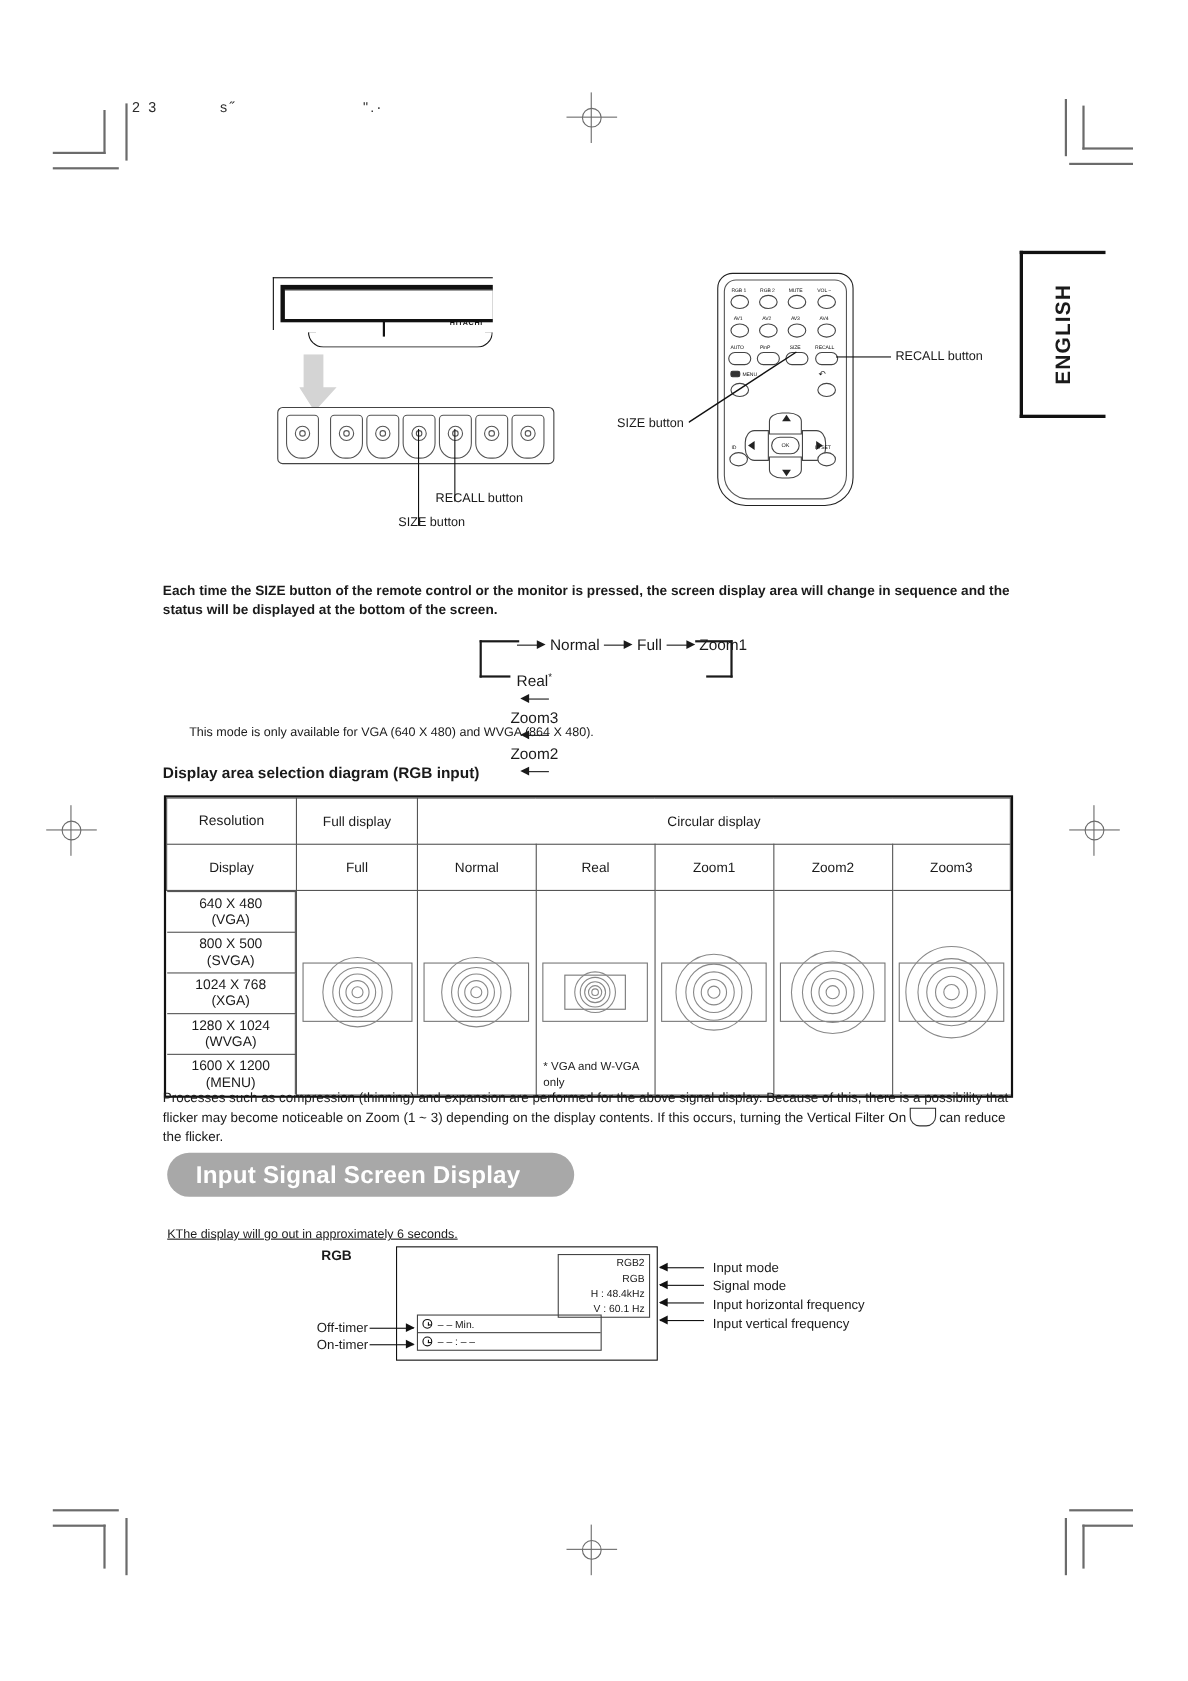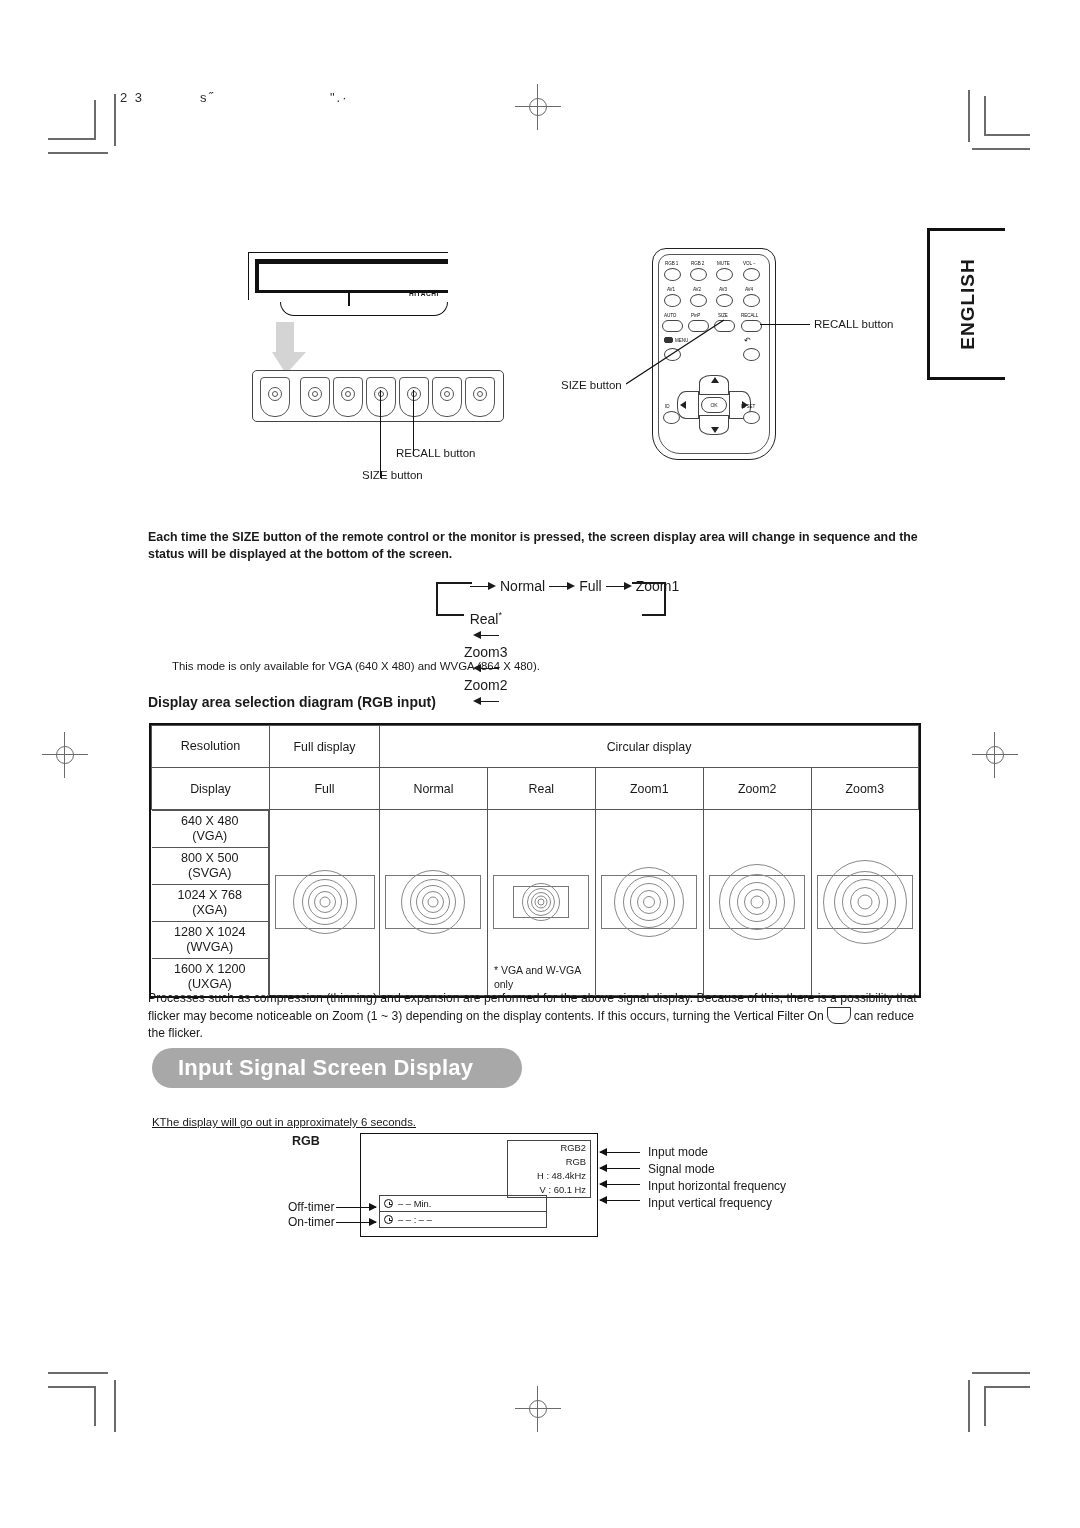--- a/index.html
+++ b/index.html
@@ -353,21 +353,21 @@
             <tr>
                     <td class="res-cell" style="height:35px;border-left:none;"><span>800 X 500</span><br><span>(SVGA)</span></td>
                   </tr>
             <tr>
                     <td class="res-cell" style="height:35px;border-left:none;"><span>1024 X 768</span><br><span>(XGA)</span></td>
                   </tr>
             <tr>
                     <td class="res-cell" style="height:35px;border-left:none;"><span>1280 X 1024</span><br><span>(WVGA)</span></td>
                   </tr>
             <tr>
-                    <td class="res-cell" style="height:35px;border-left:none;border-bottom:none;"><span>1600 X 1200</span><br><span>(UXGA)</span></td>
+                    <td class="res-cell" style="height:35px;border-left:none;border-bottom:none;"><span>1600 X 1200</span><br><span>(MENU)</span></td>
                   </tr>
           </tbody>
               </table>
         </td>
         <td class="imgcell" style="height:176px;">
           <div class="cpat" style="width:100px;height:54px;">
             <i style="width:46px;height:46px;"></i>
                 <i style="width:34px;height:34px;"></i>
             <i style="width:22px;height:22px;"></i>
                 <i style="width:11px;height:11px;"></i>

